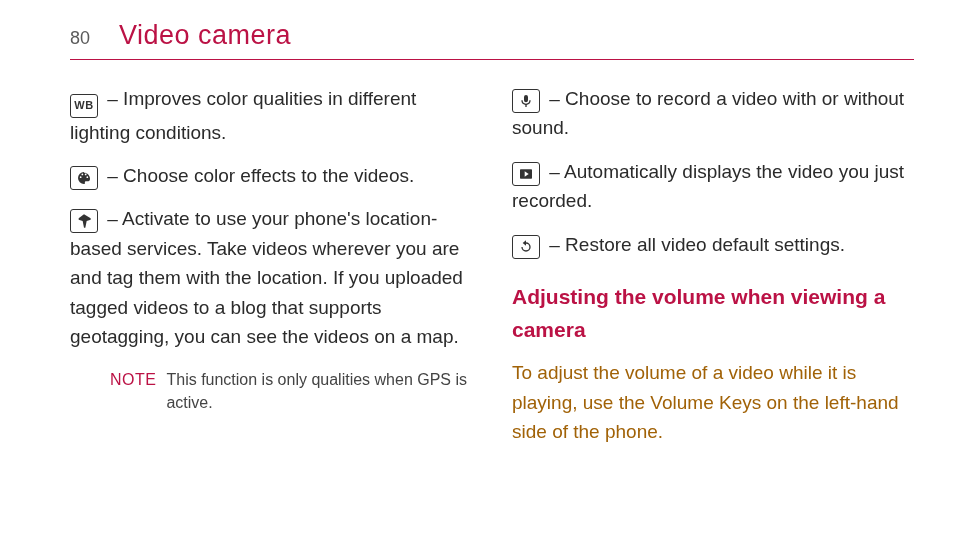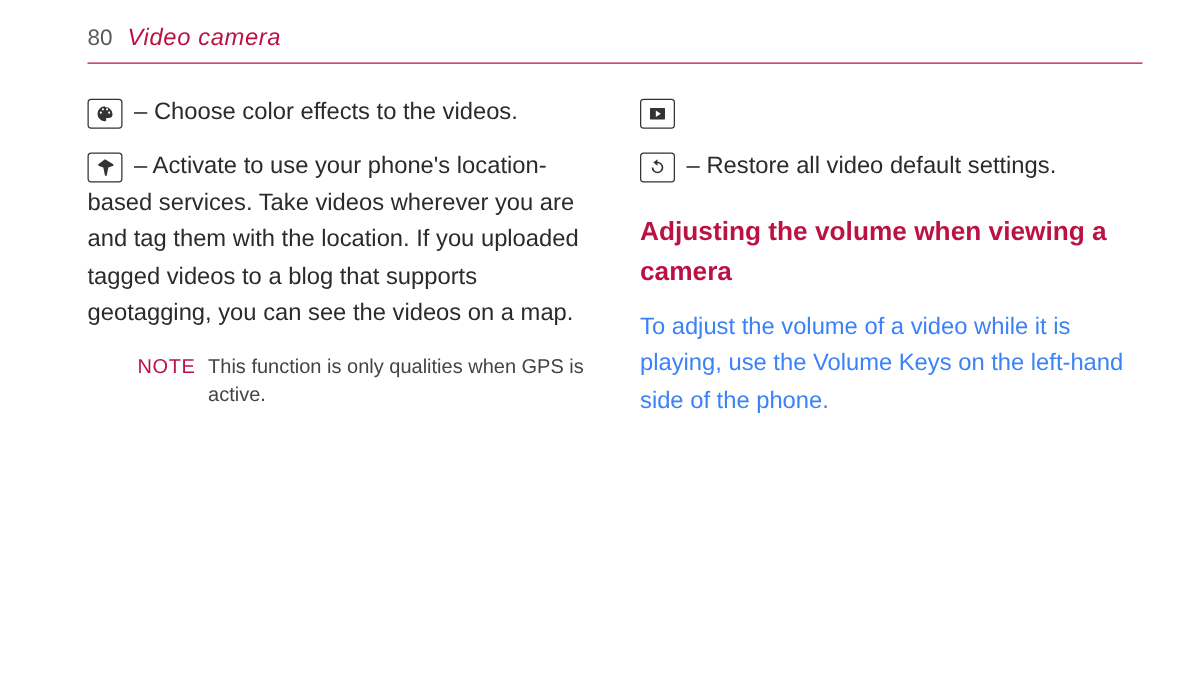--- a/index.html
+++ b/index.html
@@ -15,33 +15,33 @@
   .page {
     box-sizing: border-box;
     padding: 20px 40px 30px 70px;
   }
   .header {
     display: flex;
     align-items: baseline;
     border-bottom: 1px solid #bb1245;
     padding-bottom: 8px;
     margin-bottom: 24px;
+    gap: 17px;
   }
   .page-number {
     font-family: Arial, sans-serif;
     font-size: 18px;
     color: #5a5a5a;
     margin-right: 12px;
   }
   .page-title {
     font-family: Arial, sans-serif;
-    font-size: 19px;
+    font-size: 27px;
     color: #bb1245;
     letter-spacing: 0.5px;
-    font-style: italic;
   }
   .columns {
     display: flex;
     gap: 40px;
   }
   .col {
     flex: 1;
     min-width: 0;
   }
   .entry {
@@ -91,21 +91,21 @@
     font-family: Arial, sans-serif;
     font-size: 21px;
     color: #bb1245;
     font-weight: bold;
     line-height: 1.55;
     margin: 22px 0 12px 0;
   }
   .body-text {
     font-size: 19px;
     line-height: 1.55;
-    color: #3b82f6;
+    color: #a16207;
   }
   .wb-text {
     font-family: Arial, sans-serif;
     font-size: 11px;
     letter-spacing: 0.5px;
   }
 </style>
 </head>
 <body>
 
@@ -113,20 +113,25 @@
 
   <div class="header">
     <span class="page-number">80</span>
     <span class="page-title">Video camera</span>
   </div>
 
   <div class="columns">
 
     <div class="col">
 
+      <div class="entry">
+        <span class="icon">
+            <span class="wb-text">WB</span>
+          </span><span> – Improves color qualities in different lighting conditions.</span>
+      </div>
 
       <div class="entry">
         <span class="icon">
           <svg viewBox="0 0 24 24">
               <path fill="#333" d="M12 3a9 9 0 0 0 0 18c1 0 1.5-.8 1.5-1.5 0-.5-.3-.9-.3-1.3 0-.8.7-1.2 1.5-1.2H17a4 4 0 0 0 4-4c0-5-4-9-9-9Zm-5 9a1.3 1.3 0 1 1 0-2.6A1.3 1.3 0 0 1 7 12Zm2.5-4a1.3 1.3 0 1 1 0-2.6 1.3 1.3 0 0 1 0 2.6Zm5 0a1.3 1.3 0 1 1 0-2.6 1.3 1.3 0 0 1 0 2.6ZM17 12a1.3 1.3 0 1 1 0-2.6A1.3 1.3 0 0 1 17 12Z"></path>
             </svg>
         </span><span> – Choose color effects to the videos.</span>
       </div>
 
       <div class="entry">
@@ -139,28 +144,35 @@
 
       <div class="note-block">
         <span class="note-label">NOTE</span>
         <span class="note-text">This function is only qualities when GPS is active.</span>
       </div>
 
     </div>
 
     <div class="col">
 
+      <div class="entry">
+        <span class="icon">
+          <svg viewBox="0 0 24 24">
+              <path fill="#333" d="M12 14a3 3 0 0 0 3-3V6a3 3 0 0 0-6 0v5a3 3 0 0 0 3 3Zm5-3a5 5 0 0 1-10 0H5a7 7 0 0 0 6 6.9V21h2v-3.1A7 7 0 0 0 19 11h-2Z"></path>
+            </svg>
+        </span><span> – Choose to record a video with or without sound.</span>
+      </div>
 
       <div class="entry">
         <span class="icon">
           <svg viewBox="0 0 24 24">
               <rect x="3" y="5" width="18" height="14" rx="1" fill="#333"></rect>
               <path fill="#fff" d="M10 8v8l6-4-6-4Z"></path>
             </svg>
-        </span>
+        </span><span> – Automatically displays the video you just recorded.</span>
       </div>
 
       <div class="entry">
         <span class="icon">
           <svg viewBox="0 0 24 24">
               <path fill="#333" d="M12 5V2L7 6l5 4V7a5 5 0 1 1-5 5H5a7 7 0 1 0 7-7Z"></path>
             </svg>
         </span><span> – Restore all video default settings.</span>
       </div>
 

